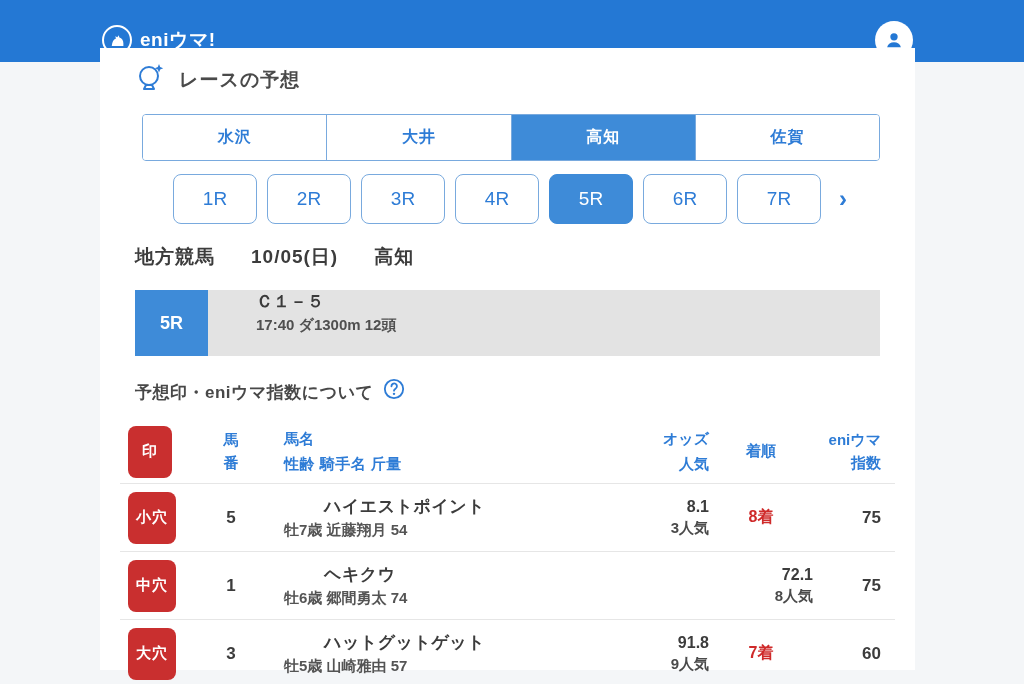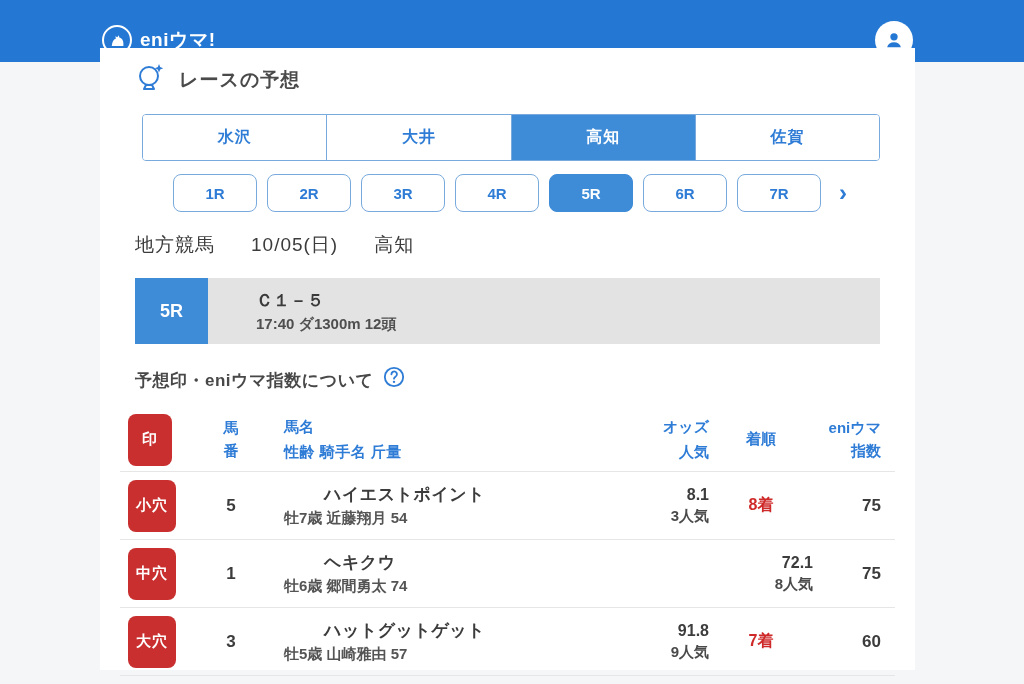--- a/index.html
+++ b/index.html
@@ -35,31 +35,31 @@
 
   
   .track-tabs{display:flex;border:1px solid var(--border-blue);border-radius:4px;overflow:hidden;height:47px;margin-bottom:13px;margin-left:7px;}
   .track-tab{flex:1;display:flex;align-items:center;justify-content:center;font-size:16px;font-weight:bold;color:var(--blue-text);background:#fff;border-left:1px solid var(--border-blue);cursor:pointer;letter-spacing:1px;}
   .track-tab:first-child{border-left:none;}
   .track-tab.sel{background:var(--accent);color:#fff;}
 
   
   .race-row{display:flex;align-items:center;margin:0 0 20px 38px;}
   .race-tabs{display:flex;gap:10px;}
-  .race-tab{width:84px;height:38px;border:1px solid var(--border-blue);border-radius:8px;display:flex;align-items:center;justify-content:center;font-size:15px;font-weight:bold;color:var(--blue-text);background:#fff;cursor:pointer;}
+  .race-tab{width:84px;height:50px;border:1px solid var(--border-blue);border-radius:8px;display:flex;align-items:center;justify-content:center;font-size:19px;font-weight:normal;color:var(--blue-text);background:#fff;cursor:pointer;}
   .race-tab.sel{background:var(--accent);color:#fff;border-color:var(--accent);}
   .race-next{margin-left:18px;color:var(--blue-text);font-size:24px;font-weight:bold;cursor:pointer;line-height:1;}
 
   
-  .date-line{display:flex;gap:36px;font-size:19px;font-weight:normal;color:var(--dark);margin:8px 0 20px 0;letter-spacing:1px;}
+  .date-line{display:flex;gap:36px;font-size:19px;font-weight:bold;color:var(--dark);margin:8px 0 20px 0;letter-spacing:1px;}
 
   
   .banner{display:flex;height:66px;margin-bottom:22px;}
   .banner-race{width:73px;background:var(--accent);color:#fff;font-size:18px;font-weight:bold;display:flex;align-items:center;justify-content:center;}
-  .banner-body{flex:1;background:var(--banner-gray);display:flex;flex-direction:column;justify-content:center;padding-left:48px;gap:3px;}
+  .banner-body{flex:1;background:var(--banner-gray);display:flex;flex-direction:column;padding-left:48px;gap:3px;}
   .banner-class{font-size:17px;font-weight:bold;color:#3a3a3a;}
   .banner-info{font-size:15px;font-weight:bold;color:#4f4f4f;}
 
   
   .section-title-row{display:flex;align-items:flex-end;gap:10px;margin:0 0 16px 0;}
   .section-title{font-size:17px;font-weight:bold;color:#484848;letter-spacing:.5px;}
 
   
   .table{margin:0 -15px;}
   .trow{display:flex;align-items:center;border-bottom:1px solid var(--row-border);padding:0 8px;}

